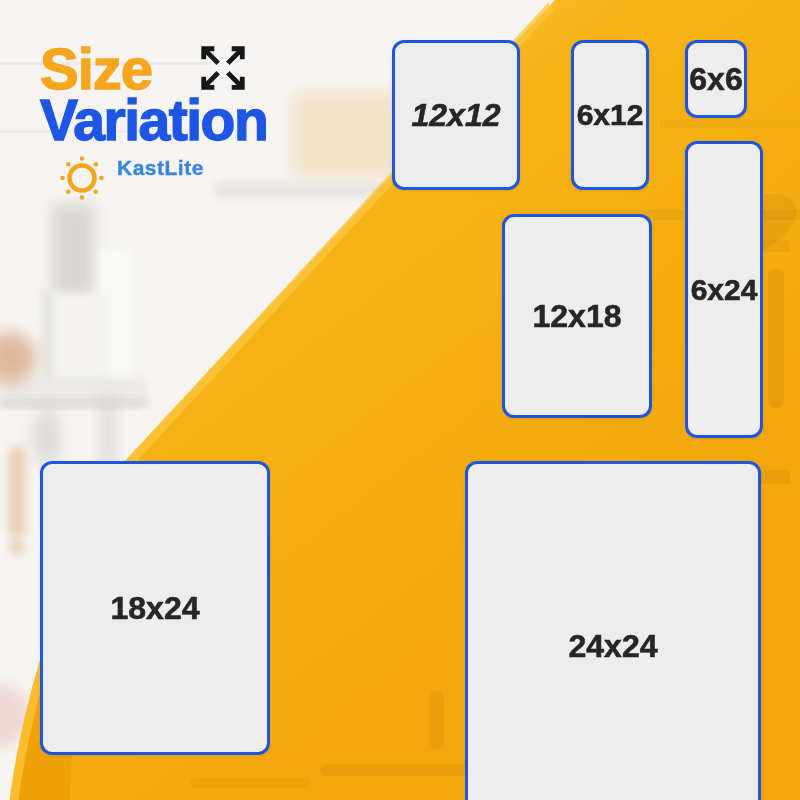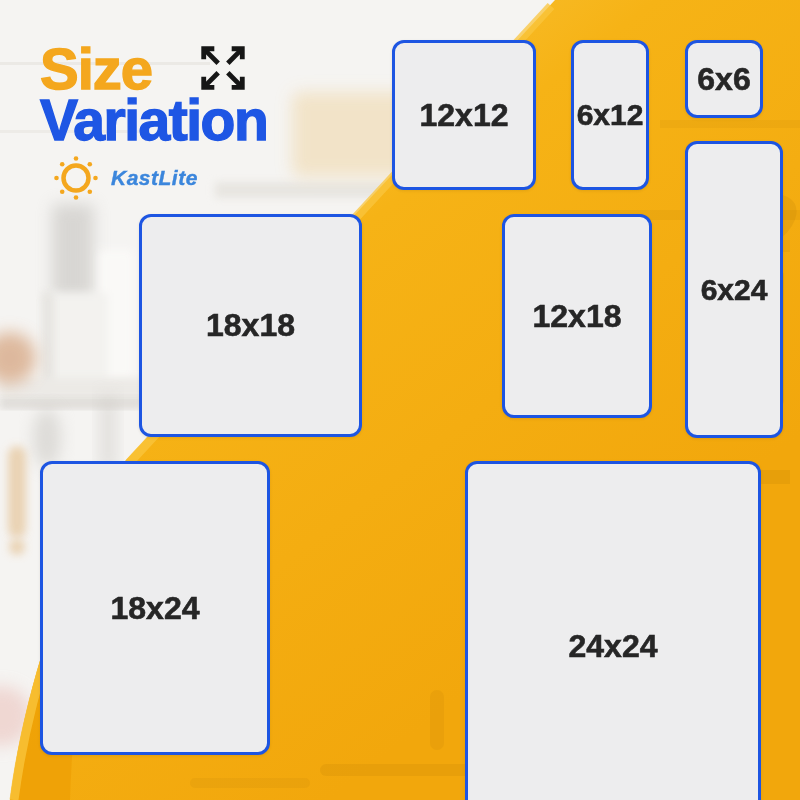--- a/index.html
+++ b/index.html
@@ -18,21 +18,21 @@
     -webkit-text-stroke:1.4px var(--title_orange);
   }
   .title-variation{
     position:absolute;left:40px;top:92px;font-size:57px;line-height:57px;
     font-weight:800;color:var(--title_blue);letter-spacing:-1.5px;
     -webkit-text-stroke:1.4px var(--title_blue);
   }
   .expand-icon{position:absolute;left:196px;top:41px;width:54px;height:54px;}
 
   
-  .brand{position:absolute;left:54px;top:156px;display:flex;align-items:center;gap:13px;font-style:italic;}
+  .brand{position:absolute;left:60px;top:156px;display:flex;gap:13px;}
   .brand .sun{width:44px;height:44px;display:block;}
   .brand-name{
     font-size:21px;font-weight:700;color:var(--brand_blue);letter-spacing:0.5px;
     -webkit-text-stroke:0.4px var(--brand_blue);
   }
 
   
   .panel{
     position:absolute;box-sizing:border-box;
     background:var(--panel_fill);
@@ -40,24 +40,24 @@
     border-radius:12px;
     display:flex;align-items:center;justify-content:center;
     box-shadow:0 1px 3px rgba(60,40,0,0.10);
   }
   .plabel{
     font-size:32px;font-weight:700;color:var(--label_text);
     letter-spacing:0;-webkit-text-stroke:0.6px var(--label_text);
     white-space:nowrap;
   }
   .narrow .plabel{font-size:30px;}
-  .p1{left:392px;top:40px;width:144px;height:150px;}
+  .p1{left:392px;top:40px;width:128px;height:150px;font-style:italic;}
   .p2{left:571px;top:40px;width:78px;height:150px;}
-  .p3{left:685px;top:40px;width:78px;height:78px;}
-  .p4{left:685px;top:141px;width:98px;height:297px;}
+  .p3{left:685px;top:40px;width:62px;height:78px;}
+  .p4{left:685px;top:141px;width:78px;height:297px;}
   .p5{left:139px;top:214px;width:223px;height:223px;}
   .p6{left:393px;top:214px;width:75px;height:223px;}
   .p7{left:502px;top:214px;width:150px;height:204px;}
   .p8{left:40px;top:461px;width:230px;height:294px;}
   .p9{left:293px;top:461px;width:147px;height:294px;}
   .p10{left:465px;top:461px;width:296px;height:370px;}
 </style>
 </head>
 <body>
 
@@ -164,23 +164,20 @@
   </div>
   <div class="panel p2 narrow">
     <span class="plabel">6x12</span>
   </div>
   <div class="panel p3">
     <span class="plabel">6x6</span>
   </div>
   <div class="panel p4 narrow">
     <span class="plabel">6x24</span>
   </div>
-  <div class="panel p5">
-    <span class="plabel">18x18</span>
-  </div>
   <div class="panel p7">
     <span class="plabel">12x18</span>
   </div>
   <div class="panel p8">
     <span class="plabel">18x24</span>
   </div>
   <div class="panel p10">
     <span class="plabel">24x24</span>
   </div>
 

